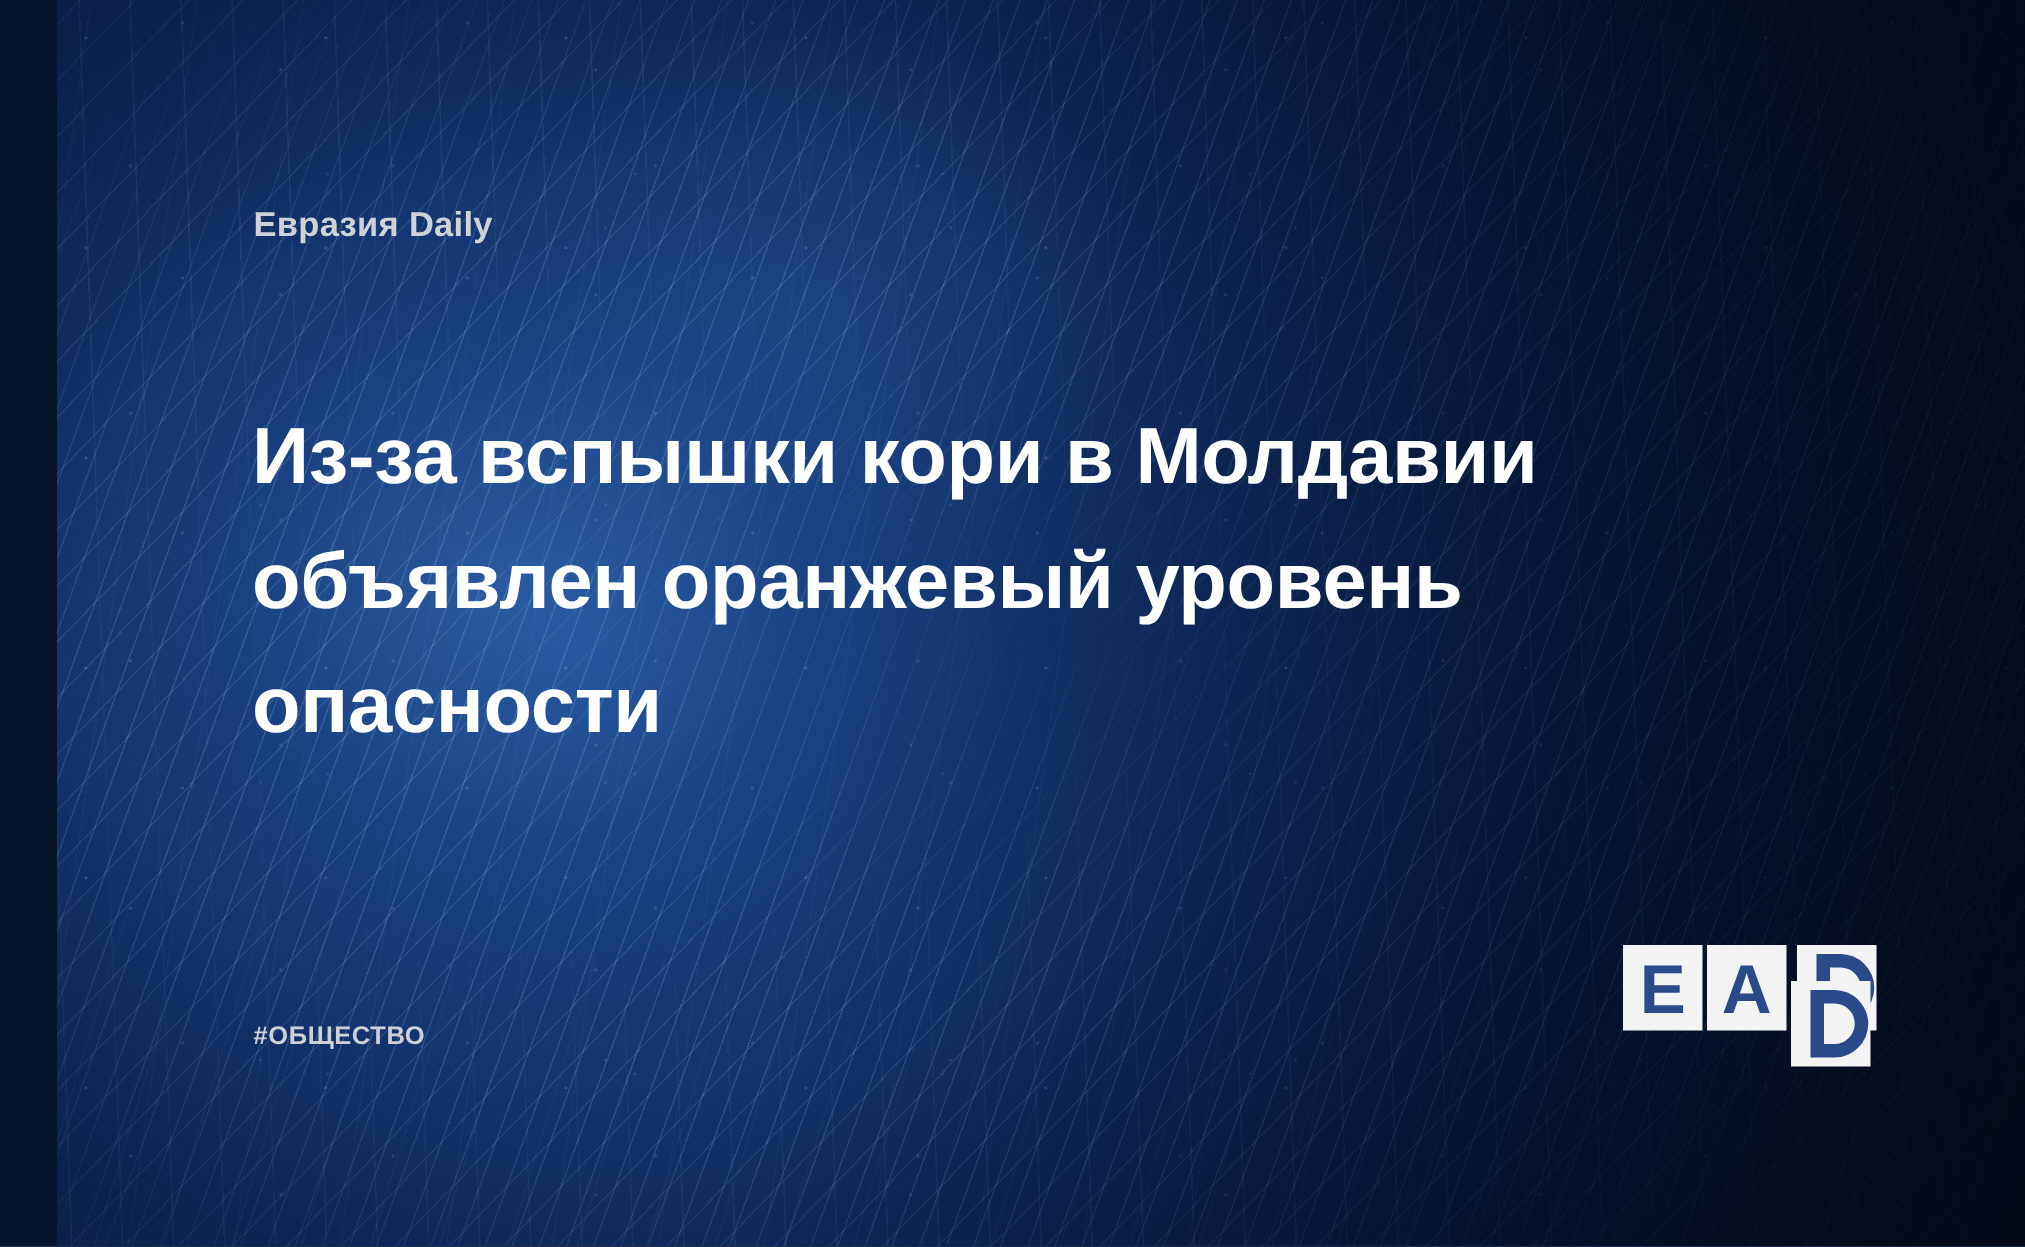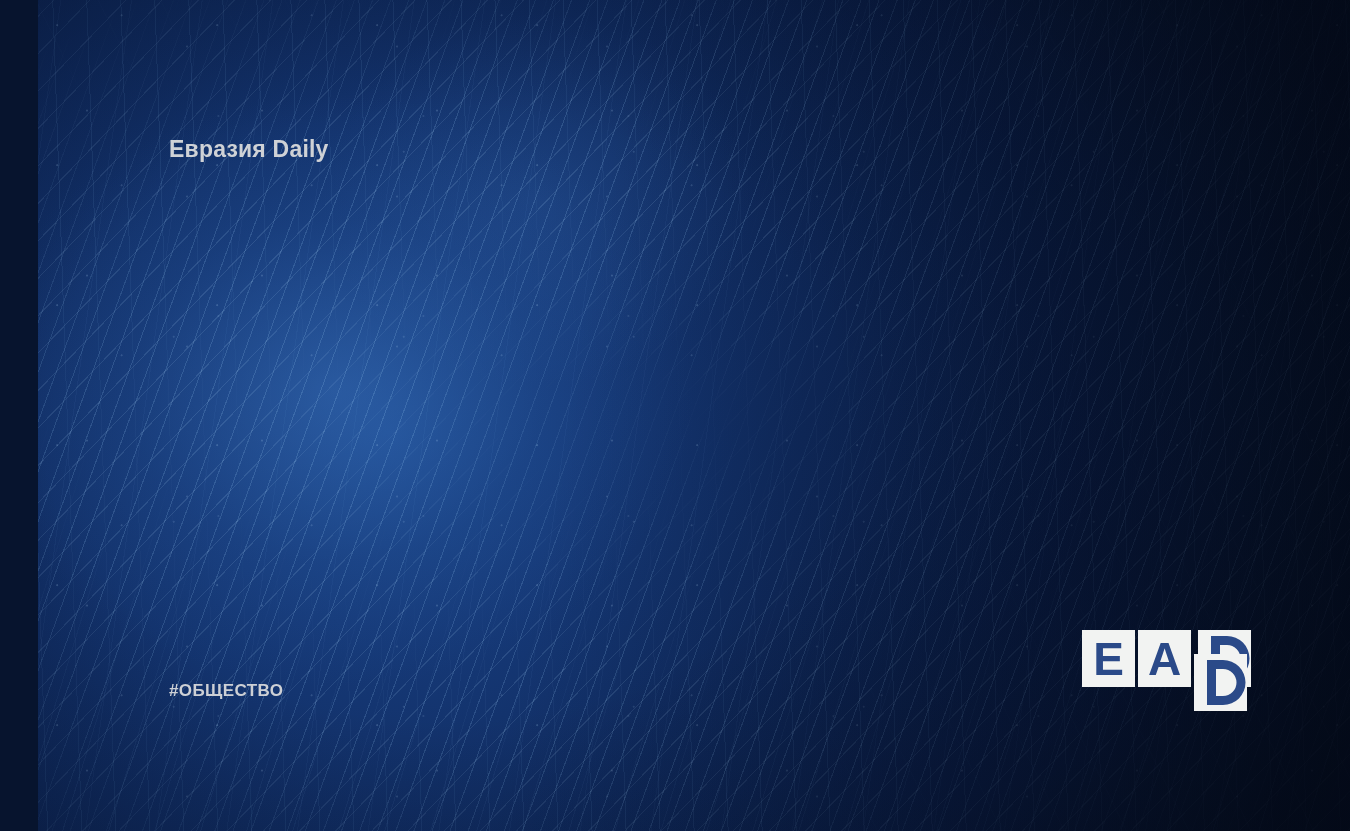--- a/index.html
+++ b/index.html
@@ -257,20 +257,21 @@
     <i class="s5"></i>
     <i class="s6"></i>
   </div>
   <div class="bg-noise"></div>
   <div class="bg-vignette"></div>
 
   <div class="content">
 
     <div class="brand">Евразия Daily</div>
 
+    <h1 class="headline">Из-за вспышки кори в Молдавии объявлен оранжевый уровень опасности</h1>
 
     <div class="tag">#ОБЩЕСТВО</div>
 
     <div class="logo">
       <div class="tile">E</div>
       <div class="tile">A</div>
       <div class="tile-stack">
         <div class="tile-d tile-d-top">
           <svg viewBox="0 0 53 57" aria-hidden="true">
             <path d="M13 6 h16 a16 16 0 0 1 0 45 h-16 z M22 15 v27 h7 a13.5 13.5 0 0 0 0 -27 z" fill="#2b4a89"></path>

